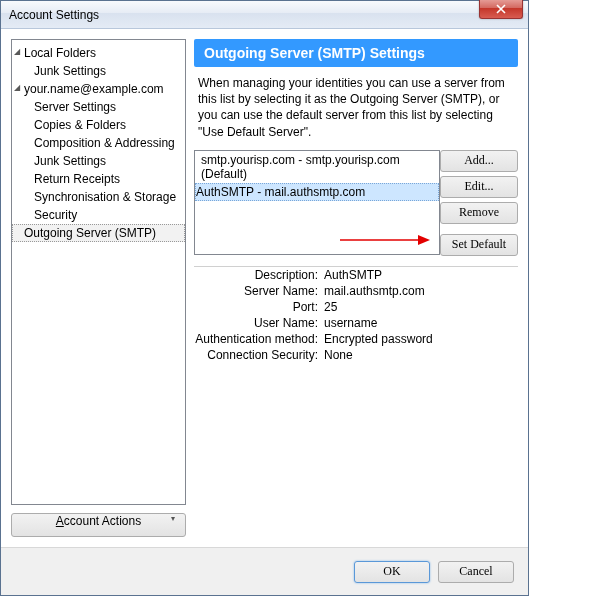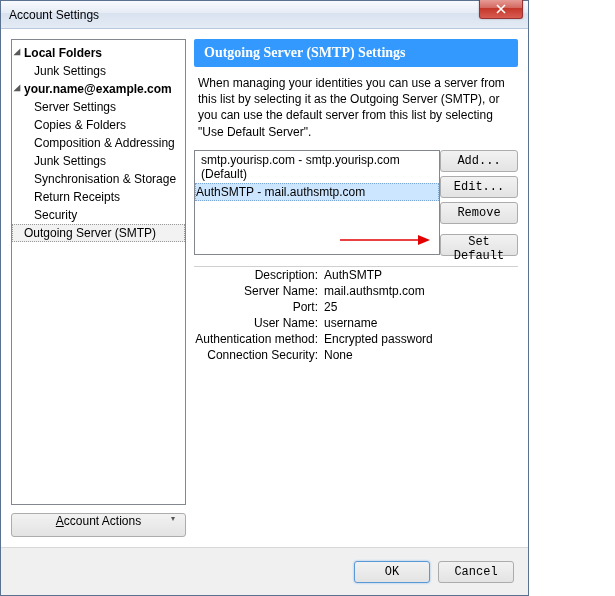--- a/index.html
+++ b/index.html
@@ -69,21 +69,21 @@
   overflow: hidden;
 }
 .tree-item {
   padding: 2px 4px 2px 22px;
   white-space: nowrap;
   cursor: pointer;
   position: relative;
 }
 .tree-item.root {
   padding-left: 12px;
-  font-weight: bold;
+  font-weight: normal;
 }
 .tree-item.root::before {
   content: "◢";
   font-size: 8px;
   color: #595959;
   position: absolute;
   left: 2px;
   top: 3px;
 }
 .tree-item.selected {
@@ -117,21 +117,20 @@
   display: flex;
   flex-direction: column;
 }
 .header-bar {
   background: #3399ff;
   color: #fff;
   font-weight: bold;
   font-size: 14px;
   padding: 6px 10px;
   border-radius: 2px;
-  font-family: Liberation Serif, serif;
 }
 .desc-text {
   padding: 8px 4px 10px 4px;
   color: #000;
   line-height: 1.35;
 }
 .server-area {
   display: flex;
   position: relative;
   align-items: center;
@@ -156,21 +155,21 @@
   display: flex;
   flex-direction: column;
   gap: 4px;
 }
 .btn {
   height: 22px;
   border: 1px solid #acacac;
   background: linear-gradient(to bottom, #f2f2f2, #e3e3e3);
   border-radius: 3px;
   font-size: 12px;
-  font-family: Liberation Mono, monospace;
+  font-family: Liberation Serif, serif;
   cursor: pointer;
 }
 .btn.spaced { margin-top: 6px; }
 .arrow {
   position: absolute;
   right: 88px;
   top: 83px;
   pointer-events: none;
 }
 .details {
@@ -221,22 +220,22 @@
   <div class="content">
     <div class="left-pane">
       <div class="tree">
         <div class="tree-item root">Local Folders</div>
         <div class="tree-item">Junk Settings</div>
         <div class="tree-item root">your.name@example.com</div>
         <div class="tree-item">Server Settings</div>
         <div class="tree-item">Copies &amp; Folders</div>
         <div class="tree-item">Composition &amp; Addressing</div>
         <div class="tree-item">Junk Settings</div>
+        <div class="tree-item">Return Receipts</div>
         <div class="tree-item">Synchronisation &amp; Storage</div>
-        <div class="tree-item">Return Receipts</div>
         <div class="tree-item">Security</div>
         <div class="tree-item selected" style="padding-left:11px">Outgoing Server (SMTP)</div>
       </div>
       <div class="acct-actions">
         <span class="lbl">Account Actions</span>
         <span class="caret">▾</span>
       </div>
     </div>
 
     <div class="right-pane">

